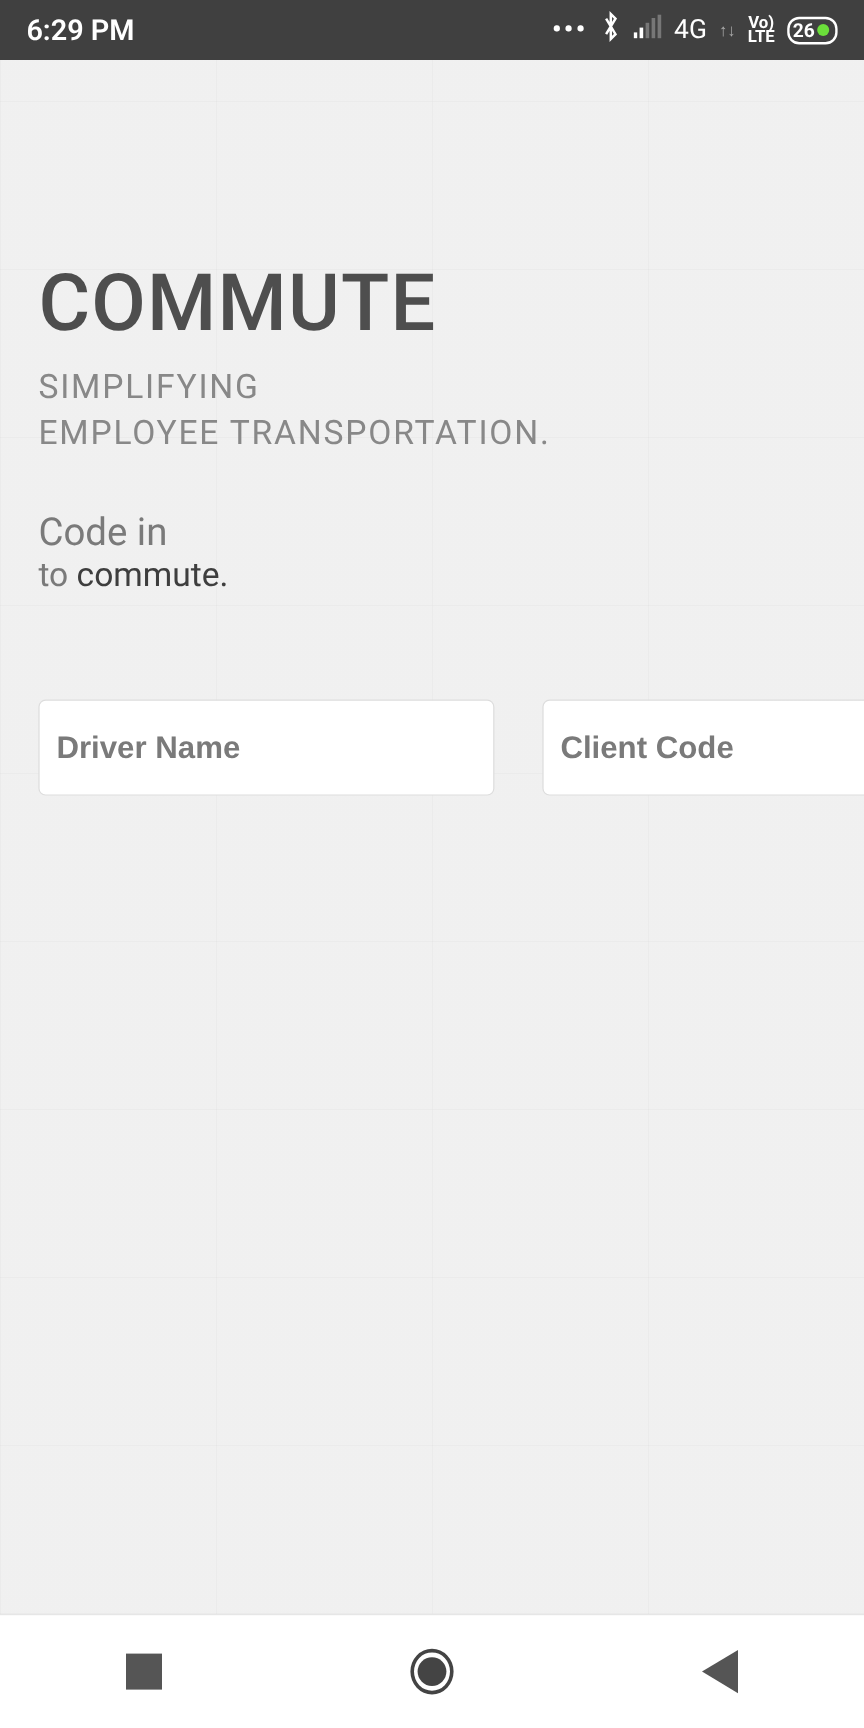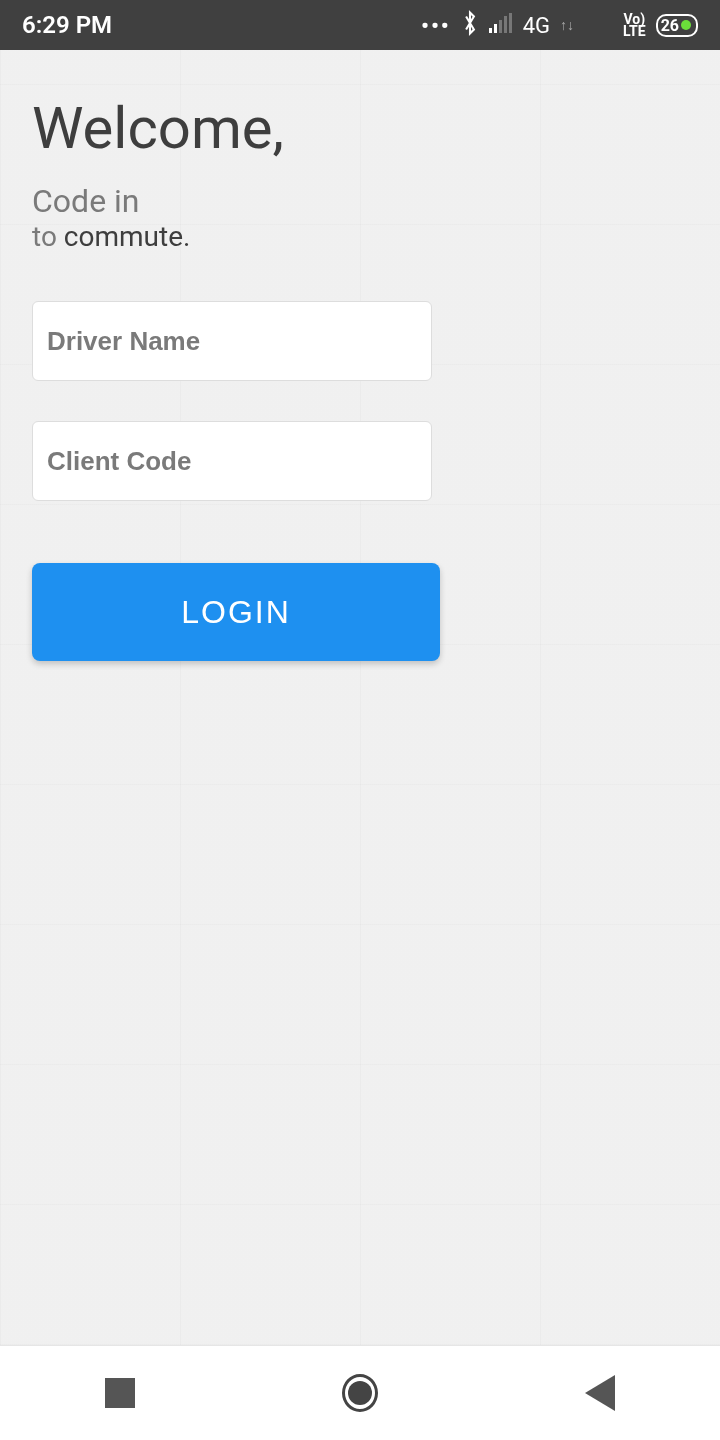--- a/index.html
+++ b/index.html
@@ -13,21 +13,21 @@
     color: #fff;
     display: flex;
     align-items: center;
     justify-content: space-between;
     padding: 0 22px;
     font-size: 24px;
     font-weight: 600;
   }
   .status-right { display: flex; align-items: center; gap: 10px; font-size: 22px; }
   .status-right .dots { letter-spacing: 2px; font-weight: 700; }
-  .status-right .volte { font-size: 14px; line-height: 12px; text-align: center; font-weight: 700; margin-left: 39px; }
+  .status-right .volte { font-size: 14px; line-height: 12px; text-align: center; font-weight: 700; }
   .status-right .battery {
     border: 2px solid #fff; border-radius: 10px;
     padding: 0 5px 0 3px; font-size: 16px; font-weight: 700;
     display: inline-flex; align-items: center; gap: 2px; text-align: right;
   }
   .status-right .battery .dot { width: 10px; height: 10px; border-radius: 50%; background: #6bde3a; display: inline-block; }
 
   
   .screen {
     flex: 1;
@@ -65,21 +65,21 @@
     margin-top: 20px;
     font-size: 32px;
     color: #7a7a7a;
   }
   .signin-line2 {
     font-size: 28px;
     color: #7a7a7a;
   }
   .signin-line2 .emph { color: #3e3e3e; }
 
-  .form { margin-top: 48px; display: flex; flex-direction: column; align-items: flex-start; gap: 40px; }
+  .form { margin-top: 48px; display: flex; flex-direction: row; align-items: flex-end; gap: 40px; }
   .field {
     width: 400px;
     height: 80px;
     background: #fff;
     border: 1px solid #ddd;
     border-radius: 6px;
     padding: 0 14px;
     font-size: 26px;
     font-weight: 600;
     color: #333;
@@ -152,23 +152,27 @@
     </span>
     <span class="battery">
       <span>26</span>
         <span class="dot"></span>
     </span>
   </div>
 </div>
 
 <div class="screen">
 
+  <div class="brand">
+    <div class="brand-title">COMMUTE</div>
+    <div class="brand-sub1">SIMPLIFYING</div>
+    <div class="brand-sub2">EMPLOYEE TRANSPORTATION.</div>
+  </div>
 
   <div class="welcome">
-    <div class="welcome-title">Welcome,</div>
     <div class="signin-line1">Code in</div>
     <div class="signin-line2">
       <span>to </span><span class="emph">commute.</span>
     </div>
   </div>
 
   <div class="form">
     <input class="field" type="text" placeholder="Driver Name" style="">
     <input class="field" type="text" placeholder="Client Code" style="">
 

